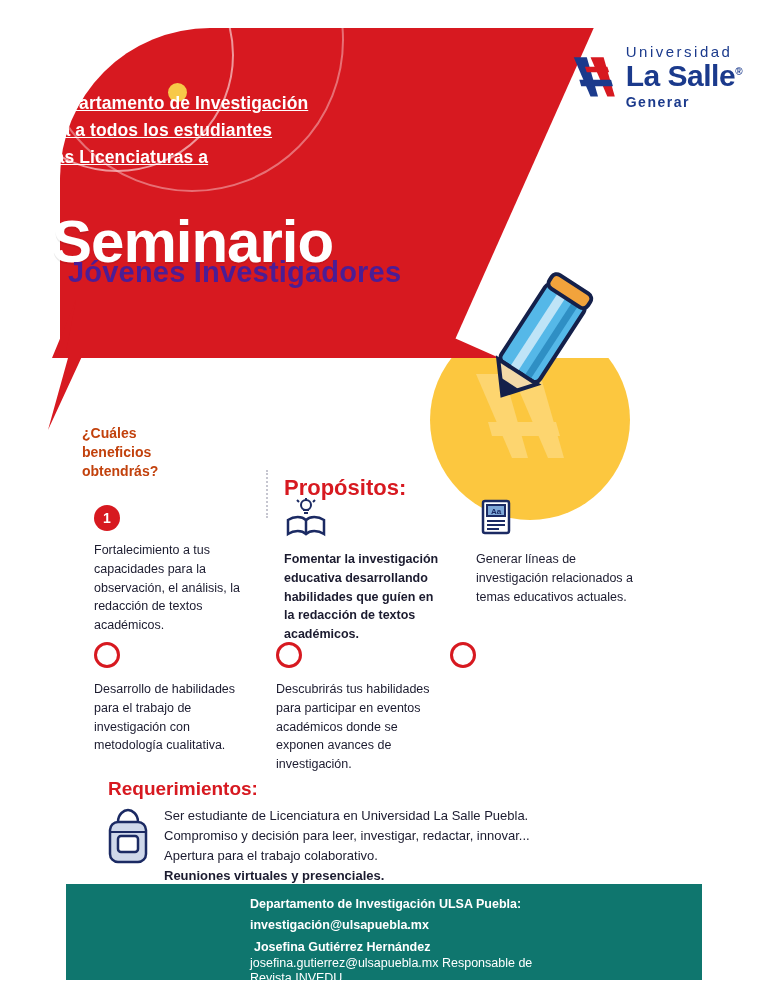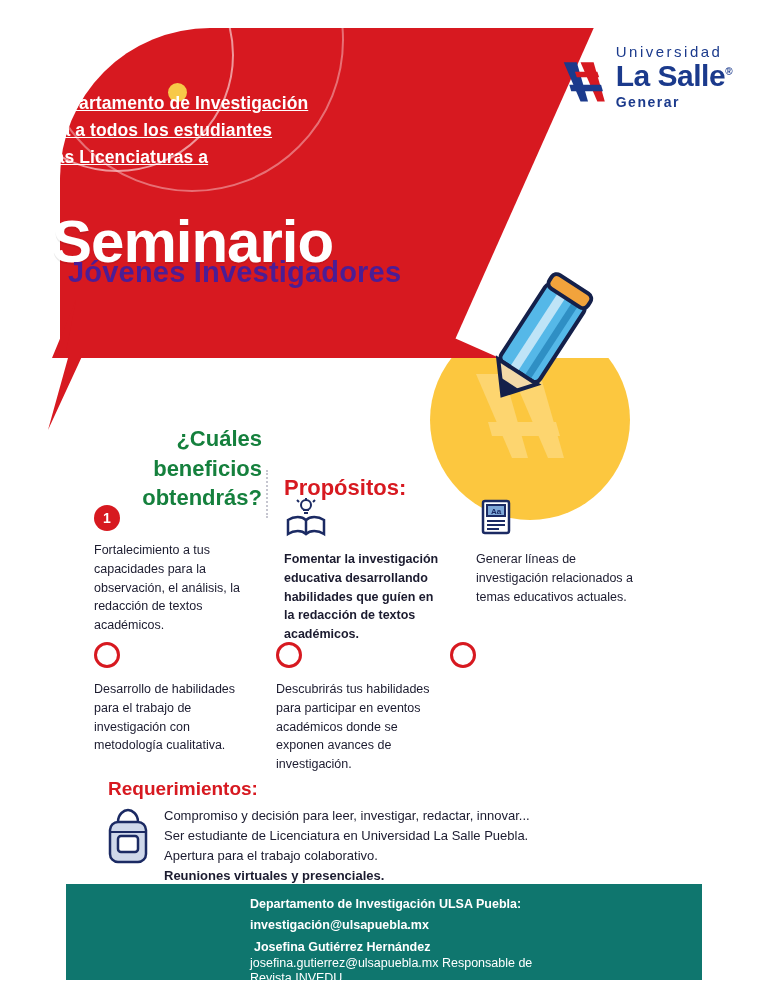--- a/index.html
+++ b/index.html
@@ -116,25 +116,25 @@
     color: #4c1d95;
     font-size: 29px;
     font-weight: 700;
     letter-spacing: .2px;
     z-index: 4;
   }
 
   
   .logo {
     position: absolute;
-    right: 36px;
+    right: 26px;
     top: 42px;
     z-index: 6;
     display: flex;
-    align-items: flex-end;
+    align-items: center;
     gap: 0;
   }
   .logo-mark { width: 56px; height: 56px; }
   .logo-text { line-height: 1; padding-top: 2px; }
   .logo-l1 {
     font-size: 15px;
     color: #1b3a8c;
     letter-spacing: 2.5px;
     font-weight: 400;
   }
@@ -182,25 +182,25 @@
     height: 140px;
     z-index: 5;
   }
 
   
   .h-benefits {
     position: absolute;
     left: 82px;
     top: 424px;
     width: 180px;
-    color: #15803d;
-    font-size: 22px;
+    color: #c2410c;
+    font-size: 14px;
     font-weight: 700;
     line-height: 1.35;
-    text-align: right;
+    text-align: left;
     z-index: 4;
   }
   .h-benefits .line2 { display: block; }
   .h-benefits .line3 { display: block; }
   .divider-dotted {
     position: absolute;
     left: 266px;
     top: 470px;
     height: 48px;
     border-left: 2px dotted #c6c6d0;
@@ -438,22 +438,22 @@
   <div class="h-req">Requerimientos:</div>
 
   <svg class="req-icon" viewBox="0 0 48 62">
     <path d="M14 16 C14 8 20 4 24 4 C28 4 34 8 34 16" fill="none" stroke="#1b2a63" stroke-width="2.5"></path>
     <rect x="6" y="16" width="36" height="40" rx="8" fill="#cfd8ea" stroke="#1b2a63" stroke-width="2.5"></rect>
     <rect x="14" y="30" width="20" height="16" rx="3" fill="#ffffff" stroke="#1b2a63" stroke-width="2.5"></rect>
     <path d="M6 26 h36" stroke="#1b2a63" stroke-width="2"></path>
   </svg>
 
   <div class="req-list">
+    <div>Ser estudiante de Licenciatura en Universidad La Salle Puebla.</div>
     <div>Compromiso y decisión para leer, investigar, redactar, innovar...</div>
-    <div>Ser estudiante de Licenciatura en Universidad La Salle Puebla.</div>
     <div>Apertura para el trabajo colaborativo.</div>
     <div class="bold">Reuniones virtuales y presenciales.</div>
   </div>
 
   <div class="footer">
     <div class="f-line f-title">Departamento de Investigación ULSA Puebla:</div>
     <div class="f-line f-mail">investigación@ulsapuebla.mx</div>
     <div class="f-line f-name">Josefina Gutiérrez Hernández</div>
     <div class="f-line f-mail2">josefina.gutierrez@ulsapuebla.mx Responsable de</div>
     <div class="f-line f-rev">Revista INVEDU</div>

